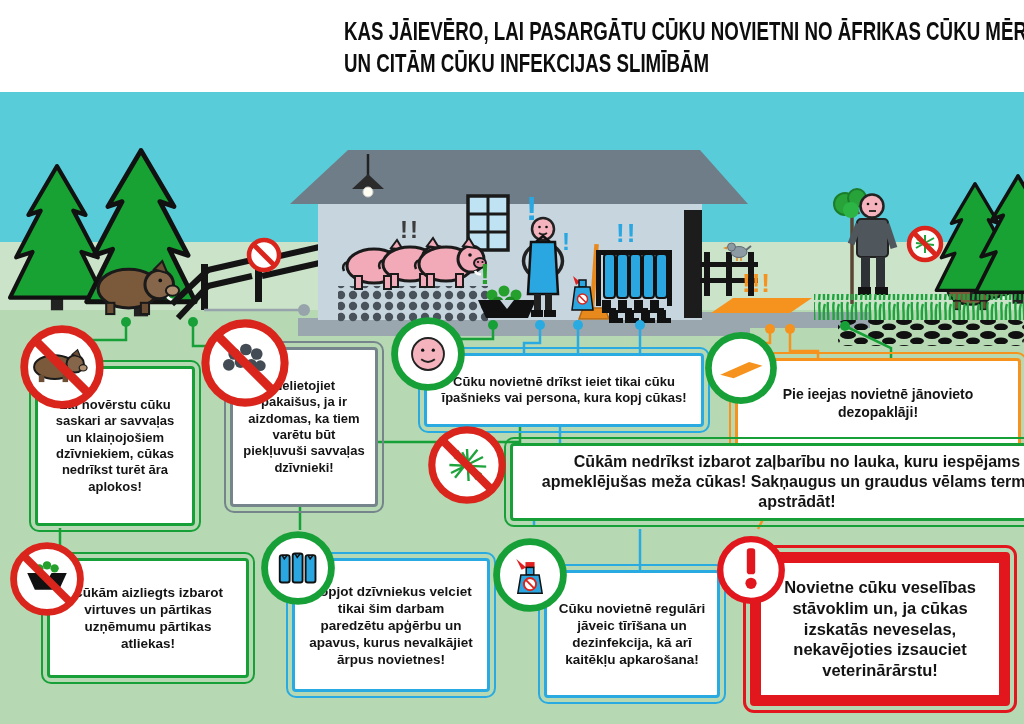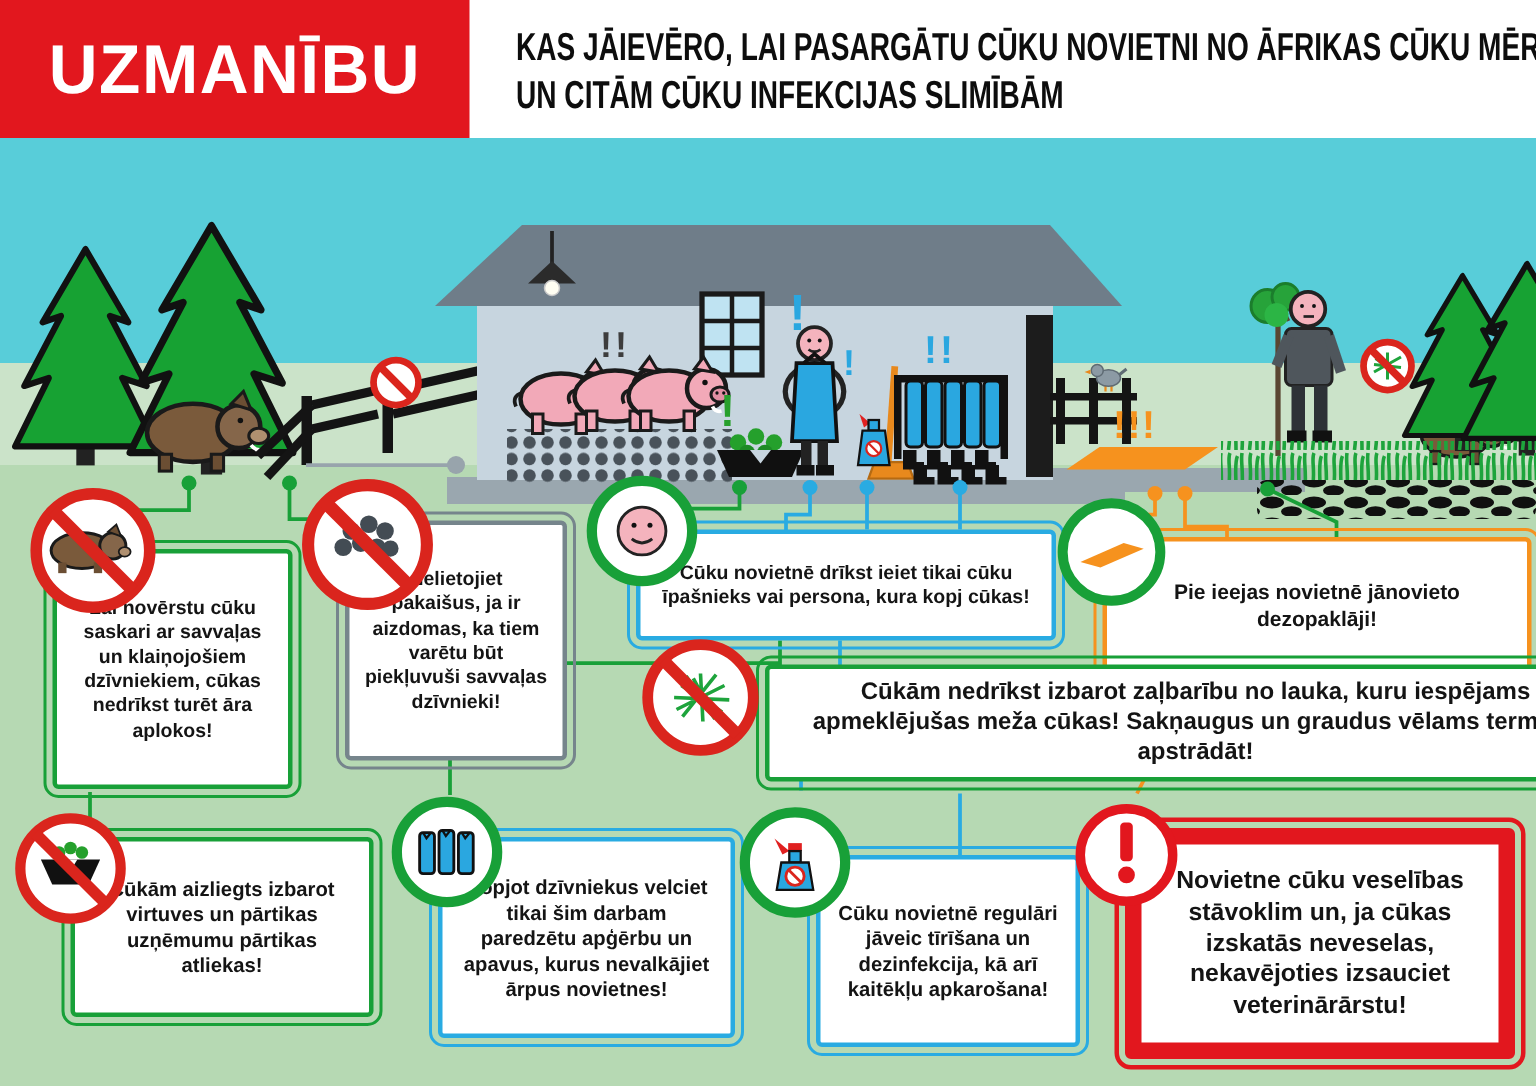--- a/index.html
+++ b/index.html
@@ -279,23 +279,20 @@
       <path d="M790,237 v22 h28 v60 l-60,118" stroke="#f6921e"></path>
         <circle cx="790" cy="237" r="5" fill="#f6921e" stroke="none"></circle>
       <path d="M845,234 l46,22 v40" stroke="#18a038"></path>
         <circle cx="845" cy="234" r="5" fill="#18a038" stroke="none"></circle>
       <path d="M304,218 h-100" stroke="#98a4ac"></path>
         <circle cx="304" cy="218" r="6" fill="#98a4ac" stroke="none"></circle>
     </g>
   </svg>
 
   <div class="hdr">
-    <div class="hdr-red">
-      <span class="hdr-warning">UZMANĪBU</span>
-    </div>
     <div class="hdr-title">
       <div>KAS JĀIEVĒRO, LAI PASARGĀTU CŪKU NOVIETNI NO ĀFRIKAS CŪKU MĒRA (ĀCM)</div>
       <div>UN CITĀM CŪKU INFEKCIJAS SLIMĪBĀM</div>
     </div>
   </div>
   <div class="hdr-shadow"></div>
 
   <div class="subtitle">Biodrošības pasākumi cūku turētājiem, kuri tur cūkas pašpatēriņam</div>
   <div class="regbox">
     <span>Novietne un cūkas jāreģistrē lauksaimniecības datu centrā</span>

